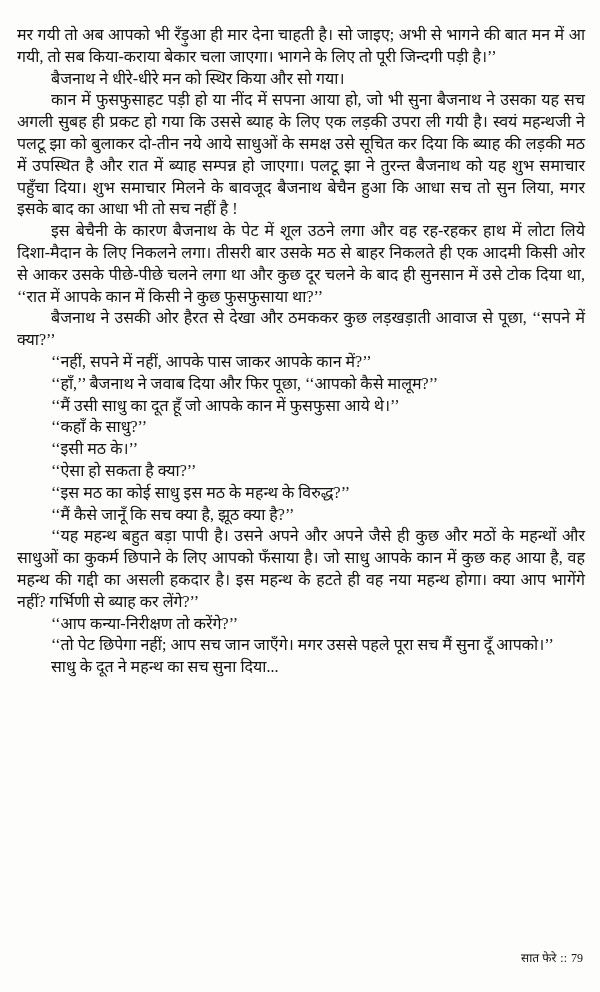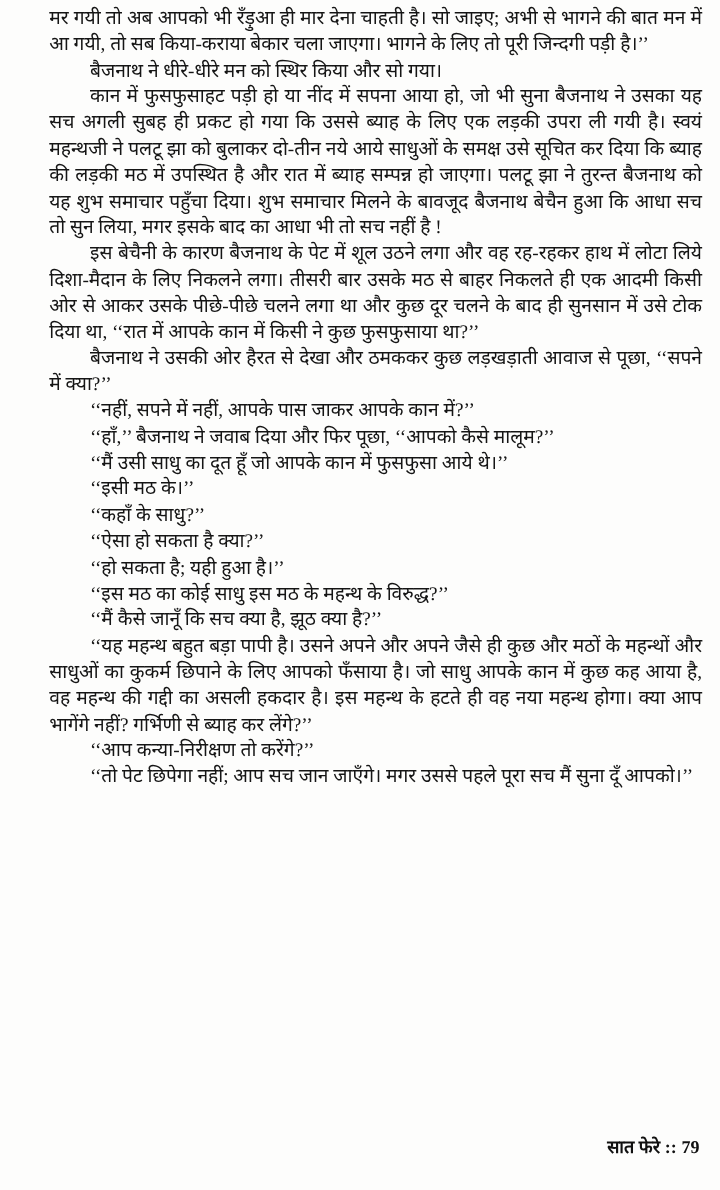--- a/index.html
+++ b/index.html
@@ -11,66 +11,65 @@
     position: relative;
     width: 600px;
     height: 992px;
     background: #fdfdfc;
     color: #151515;
     font-family: "Liberation Serif", "DejaVu Serif", serif;
     overflow: hidden;
     box-sizing: border-box;
   }
   .text-block {
-    padding: 5px 15px 0 17px;
+    padding: 24px 15px 0 17px;
     font-size: 16px;
     line-height: 21.8px;
     text-align: justify;
-    margin-left: 24px;
   }
   .text-block p {
     margin: 0;
     text-indent: 34px;
   }
   .text-block p.continuation {
     text-indent: 0;
   }
   .footer {
     position: absolute;
     right: 17px;
     bottom: 26px;
-    font-weight: bold;
-    font-size: 15px;
+    font-weight: normal;
+    font-size: 12px;
     color: #111;
     white-space: nowrap;
   }
   .footer .sep {
     margin: 0 4px;
   }
 </style>
 </head>
 <body>
 
 <div class="page">
   <div class="text-block">
     <p class="continuation">मर गयी तो अब आपको भी रँड़ुआ ही मार देना चाहती है। सो जाइए; अभी से भागने की बात मन में आ गयी, तो सब किया-कराया बेकार चला जाएगा। भागने के लिए तो पूरी जिन्दगी पड़ी है।’’</p>
     <p>बैजनाथ ने धीरे-धीरे मन को स्थिर किया और सो गया।</p>
     <p>कान में फुसफुसाहट पड़ी हो या नींद में सपना आया हो, जो भी सुना बैजनाथ ने उसका यह सच अगली सुबह ही प्रकट हो गया कि उससे ब्याह के लिए एक लड़की उपरा ली गयी है। स्वयं महन्थजी ने पलटू झा को बुलाकर दो-तीन नये आये साधुओं के समक्ष उसे सूचित कर दिया कि ब्याह की लड़की मठ में उपस्थित है और रात में ब्याह सम्पन्न हो जाएगा। पलटू झा ने तुरन्त बैजनाथ को यह शुभ समाचार पहुँचा दिया। शुभ समाचार मिलने के बावजूद बैजनाथ बेचैन हुआ कि आधा सच तो सुन लिया, मगर इसके बाद का आधा भी तो सच नहीं है !</p>
     <p>इस बेचैनी के कारण बैजनाथ के पेट में शूल उठने लगा और वह रह-रहकर हाथ में लोटा लिये दिशा-मैदान के लिए निकलने लगा। तीसरी बार उसके मठ से बाहर निकलते ही एक आदमी किसी ओर से आकर उसके पीछे-पीछे चलने लगा था और कुछ दूर चलने के बाद ही सुनसान में उसे टोक दिया था, ‘‘रात में आपके कान में किसी ने कुछ फुसफुसाया था?’’</p>
     <p>बैजनाथ ने उसकी ओर हैरत से देखा और ठमककर कुछ लड़खड़ाती आवाज से पूछा, ‘‘सपने में क्या?’’</p>
     <p>‘‘नहीं, सपने में नहीं, आपके पास जाकर आपके कान में?’’</p>
     <p>‘‘हाँ,’’ बैजनाथ ने जवाब दिया और फिर पूछा, ‘‘आपको कैसे मालूम?’’</p>
     <p>‘‘मैं उसी साधु का दूत हूँ जो आपके कान में फुसफुसा आये थे।’’</p>
+    <p>‘‘कहाँ के साधु?’’</p>
     <p>‘‘इसी मठ के।’’</p>
-    <p>‘‘कहाँ के साधु?’’</p>
     <p>‘‘ऐसा हो सकता है क्या?’’</p>
-    <p>‘‘हो सकता है; यही हुआ है।’’</p>
     <p>‘‘इस मठ का कोई साधु इस मठ के महन्थ के विरुद्ध?’’</p>
     <p>‘‘मैं कैसे जानूँ कि सच क्या है, झूठ क्या है?’’</p>
     <p>‘‘यह महन्थ बहुत बड़ा पापी है। उसने अपने और अपने जैसे ही कुछ और मठों के महन्थों और साधुओं का कुकर्म छिपाने के लिए आपको फँसाया है। जो साधु आपके कान में कुछ कह आया है, वह महन्थ की गद्दी का असली हकदार है। इस महन्थ के हटते ही वह नया महन्थ होगा। क्या आप भागेंगे नहीं? गर्भिणी से ब्याह कर लेंगे?’’</p>
     <p>‘‘आप कन्या-निरीक्षण तो करेंगे?’’</p>
     <p>‘‘तो पेट छिपेगा नहीं; आप सच जान जाएँगे। मगर उससे पहले पूरा सच मैं सुना दूँ आपको।’’</p>
+    <p>साधु के दूत ने महन्थ का सच सुना दिया...</p>
   </div>
 
   <div class="footer">
     <span>सात फेरे</span><span class="sep">::</span><span>79</span>
   </div>
 </div>
 
 </body></html>

